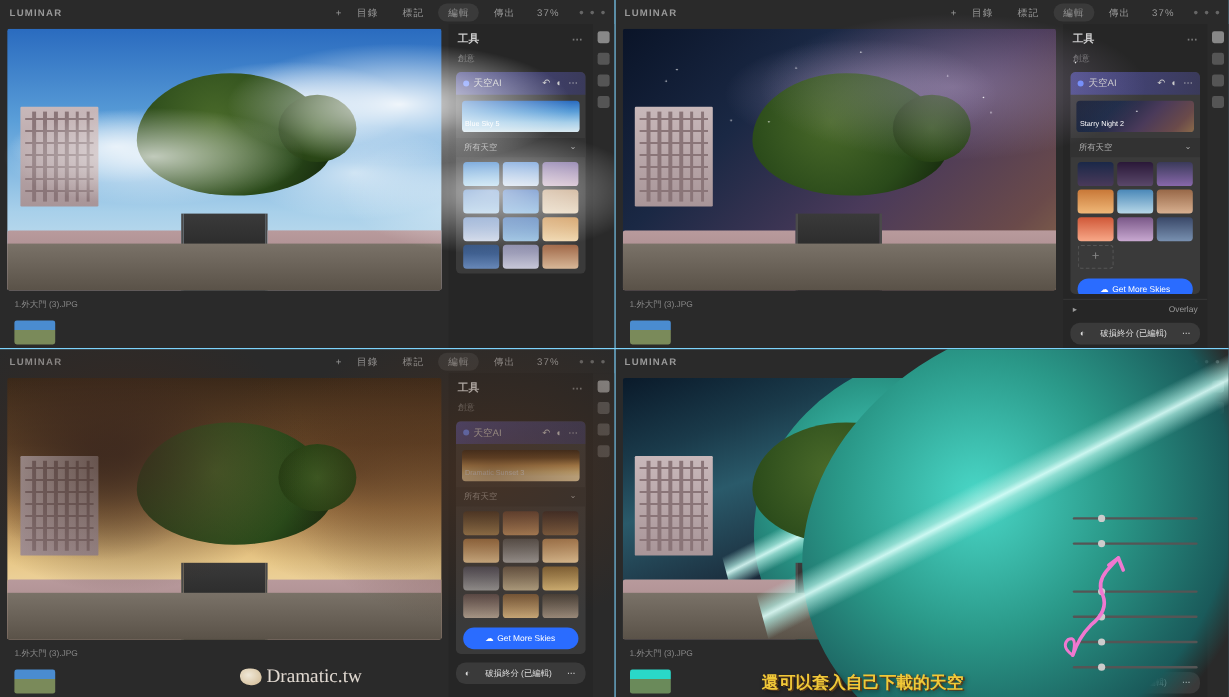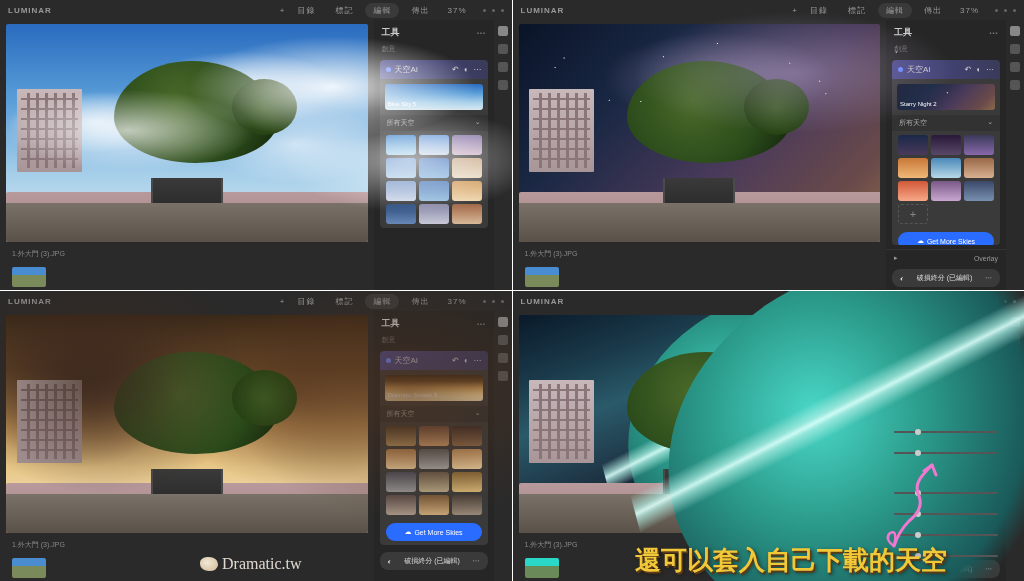--- a/index.html
+++ b/index.html
@@ -1,17 +1,17 @@
 <!DOCTYPE html>
 <html><head>
 <meta charset="utf-8">
 <style>
   *{box-sizing:border-box;margin:0;padding:0}
   body{background:#1a1a1a;width:1024px;height:581px;overflow:hidden;font-family:Arial,sans-serif;position:relative}
-  .grid{display:grid;grid-template-columns:1fr 1fr;grid-template-rows:1fr 1fr;width:1024px;height:581px;gap:1px;background:#ffffff}
+  .grid{display:grid;grid-template-columns:1fr 1fr;grid-template-rows:1fr 1fr;width:1024px;height:581px;gap:1px;background:#7dd3fc}
   .pane{background:#2a2a2a;display:flex;flex-direction:column;position:relative;overflow:hidden}
   .titlebar{height:20px;display:flex;align-items:center;padding:0 8px;font-size:8px;color:#999;letter-spacing:1px;gap:8px}
   .titlebar .brand{font-weight:600}
   .titlebar .tabs{display:flex;gap:4px;margin-left:auto;align-items:center}
   .titlebar .tab{padding:2px 8px;border-radius:8px;cursor:pointer}
   .titlebar .tab.active{background:#3a3a3a}
   .titlebar .winbtns{display:flex;gap:6px;margin-left:8px}
   .winbtn{width:3px;height:3px;background:#666;border-radius:50%}
   .body{flex:1;display:flex;min-height:0}
   .canvas-area{flex:1;display:flex;flex-direction:column;padding:4px 6px 2px 6px;min-width:0}
@@ -54,21 +54,21 @@
   .sky-stars{background:linear-gradient(135deg,#0a1428 0%,#1a2844 30%,#4a3a5a 60%,#6a4a4a 85%,#8a6a4a 100%)}
   .sky-stars::after{content:"";position:absolute;inset:0;background:radial-gradient(1px 1px at 10% 20%,#fff,transparent),radial-gradient(1px 1px at 25% 35%,#fff,transparent),radial-gradient(1px 1px at 40% 15%,#fff,transparent),radial-gradient(1px 1px at 60% 28%,#fff,transparent),radial-gradient(1px 1px at 75% 18%,#fff,transparent),radial-gradient(1px 1px at 85% 32%,#fff,transparent),radial-gradient(ellipse 45% 30% at 55% 25%,rgba(200,180,220,.4),transparent 70%)}
   .sky-sunset{background:linear-gradient(#3a2818 0%,#6a4a28 25%,#c89858 50%,#e8c888 70%,#f0d8a8 85%)}
   .sky-sunset::after{content:"";position:absolute;inset:0;background:radial-gradient(ellipse 30% 40% at 20% 30%,rgba(60,40,30,.8),transparent),radial-gradient(ellipse 35% 45% at 80% 35%,rgba(80,50,30,.6),transparent)}
   .sky-planet{background:linear-gradient(160deg,#0a1a2a 0%,#1a3a4a 20%,#2a5a6a 35%,#1a2a3a 60%,#0a1a28 100%)}
   .sky-planet::before{content:"";position:absolute;right:-20%;top:-10%;width:90%;height:130%;background:radial-gradient(circle at 35% 35%,#4ad8c8 0%,#2a9888 30%,#1a5a5a 55%,transparent 62%);border-radius:50%;transform:rotate(-15deg)}
   .sky-planet::after{content:"";position:absolute;right:-10%;top:15%;width:90%;height:50%;background:linear-gradient(-12deg,transparent 42%,rgba(180,240,230,.7) 48%,rgba(220,255,250,.9) 50%,rgba(180,240,230,.7) 52%,transparent 58%);transform:rotate(-15deg)}
   
   .overlay{position:absolute;inset:0;pointer-events:none}
   .headline{position:absolute;left:50%;top:50%;transform:translate(-50%,-58%);font-size:38px;font-family:"Brush Script MT","Segoe Script",cursive;color:#f0c838;text-shadow:2px 2px 0 #5a3a18,-1px -1px 0 #3a2810,3px 3px 6px rgba(0,0,0,.6);white-space:nowrap;font-weight:bold;letter-spacing:2px}
-  .subline{position:absolute;left:62%;bottom:3px;font-size:26px;font-family:"Brush Script MT","Segoe Script",cursive;color:#f0c838;text-shadow:1.5px 1.5px 0 #5a3a18,2px 2px 4px rgba(0,0,0,.6);white-space:nowrap;font-weight:bold}
+  .subline{position:absolute;left:62%;bottom:3px;font-size:14px;font-family:"Brush Script MT","Segoe Script",cursive;color:#f0c838;text-shadow:1.5px 1.5px 0 #5a3a18,2px 2px 4px rgba(0,0,0,.6);white-space:nowrap;font-weight:bold}
   .arrow{position:absolute;right:80px;bottom:30px;width:60px;height:90px}
   .arrow svg{width:100%;height:100%}
   .watermark{position:absolute;left:200px;bottom:8px;font-size:16px;font-family:"Brush Script MT",cursive;color:#e0d8d0;display:flex;align-items:center;gap:4px}
   .watermark .dog{width:18px;height:14px;background:radial-gradient(ellipse at 40% 40%,#f0e8d8,#d0b890);border-radius:40% 50% 45% 50%}
   .iconbar{width:18px;background:#2a2a2a;display:flex;flex-direction:column;align-items:center;padding-top:6px;gap:8px}
   .iconbar .ib{width:10px;height:10px;background:#555;border-radius:2px;cursor:pointer}
   .iconbar .ib.active{background:#888}
 </style>
 </head>
 <body>

